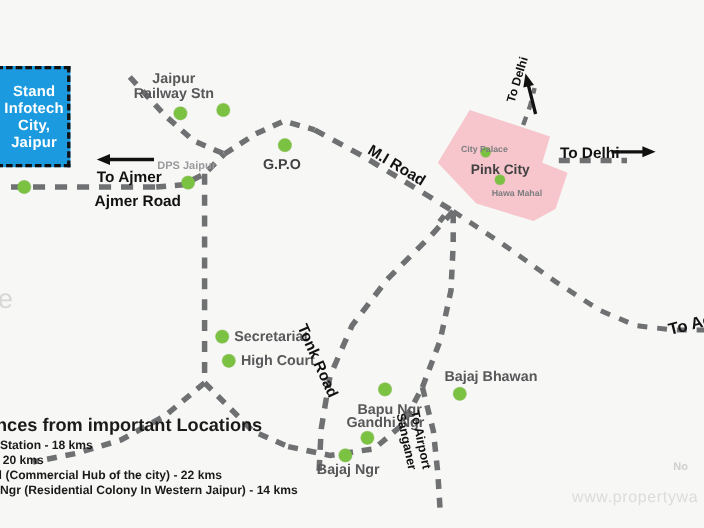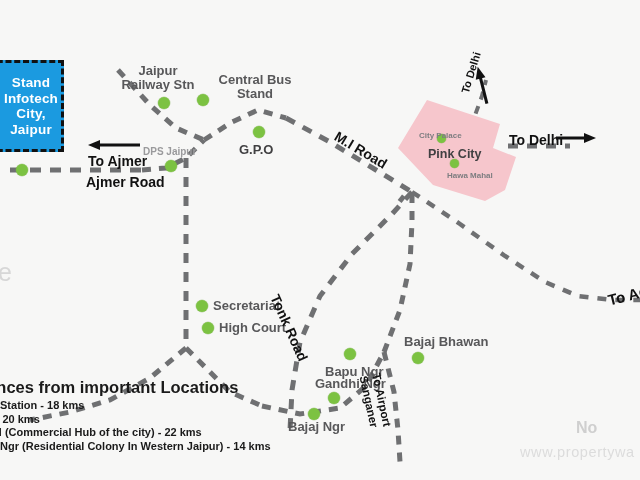--- a/index.html
+++ b/index.html
@@ -70,22 +70,22 @@
   
   .wm-left{
     position:absolute;left:-16px;top:258px;
     font-size:25px;color:#d7d7d7;font-weight:normal;
   }
   .wm-right{
     position:absolute;left:520px;top:444px;
     font-size:14.5px;color:#dcdcdc;letter-spacing:.6px;white-space:nowrap;
   }
   .wm-no{
-    position:absolute;left:576px;top:419px;
-    font-size:16px;color:#cfcfcf;font-weight:bold;white-space:nowrap;
+    position:absolute;left:612px;top:419px;
+    font-size:10px;color:#cfcfcf;font-weight:bold;white-space:nowrap;
   }
 </style>
 </head>
 <body>
 
 <div id="map">
 
   <svg class="roads" viewBox="0 0 640 480">
 
     <path d="M 10,170 L 142,170" stroke="#6f7072" stroke-width="5" stroke-dasharray="11 9" fill="none" stroke-linecap="butt"></path>
@@ -161,24 +161,20 @@
   <div class="marker" style="left:308px;top:408px;"></div>
   <div class="marker" style="left:412px;top:352px;"></div>
   <div class="marker sm" style="left:437px;top:134px;"></div>
   <div class="marker sm" style="left:450px;top:159px;"></div>
 
   <div class="plabel center" style="left:120px;top:64px;width:76px;">
     <span>Jaipur</span><br>
     <span>Railway Stn</span>
   </div>
 
-  <div class="plabel center" style="left:210px;top:73px;width:90px;">
-    <span>Central Bus</span><br>
-    <span>Stand</span>
-  </div>
 
   <div class="plabel dark" style="left:239px;top:143px;">G.P.O</div>
 
   <div class="plabel light" style="left:143px;top:145px;">DPS Jaipur</div>
 
   <div class="plabel" style="left:213px;top:299px;">Secretariat</div>
 
   <div class="plabel" style="left:219px;top:321px;">High Court</div>
 
   <div class="plabel" style="left:325px;top:365px;">Bapu Ngr</div>

